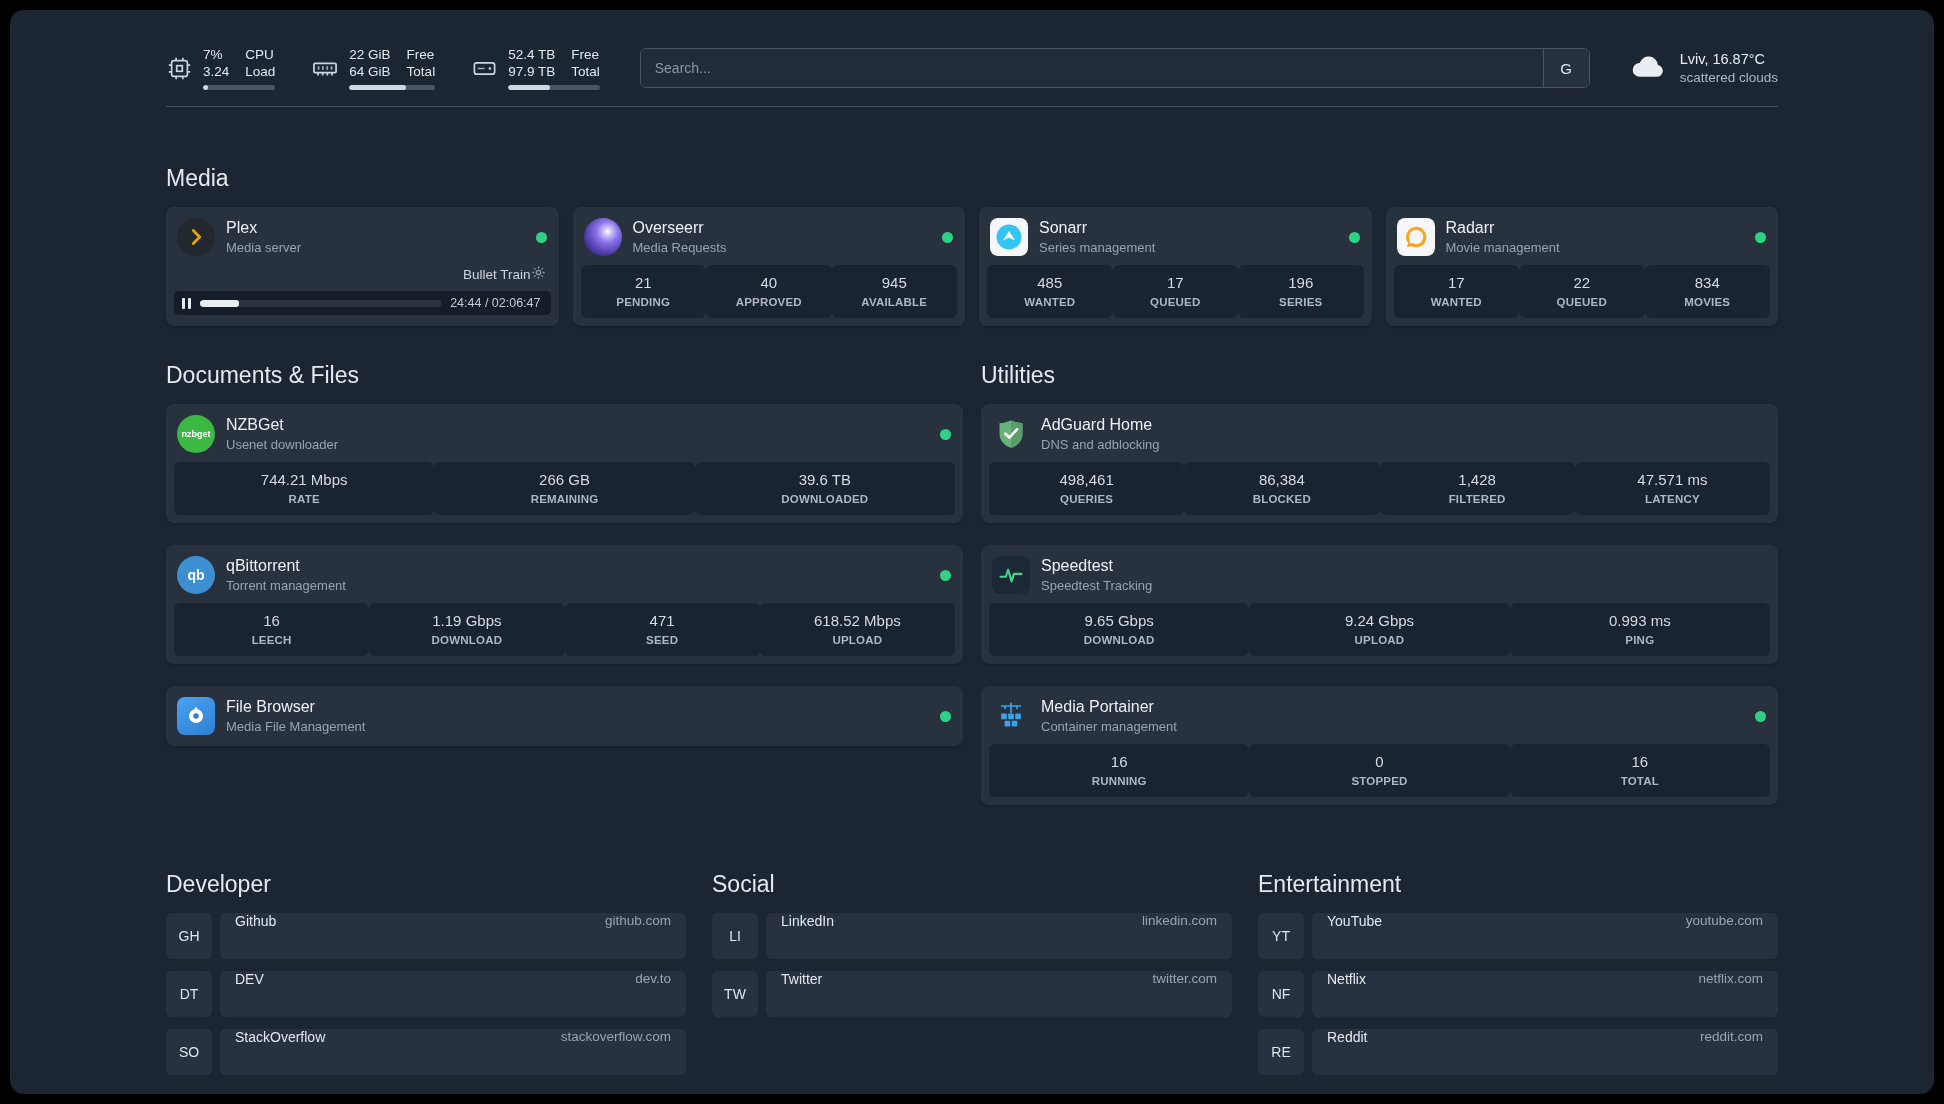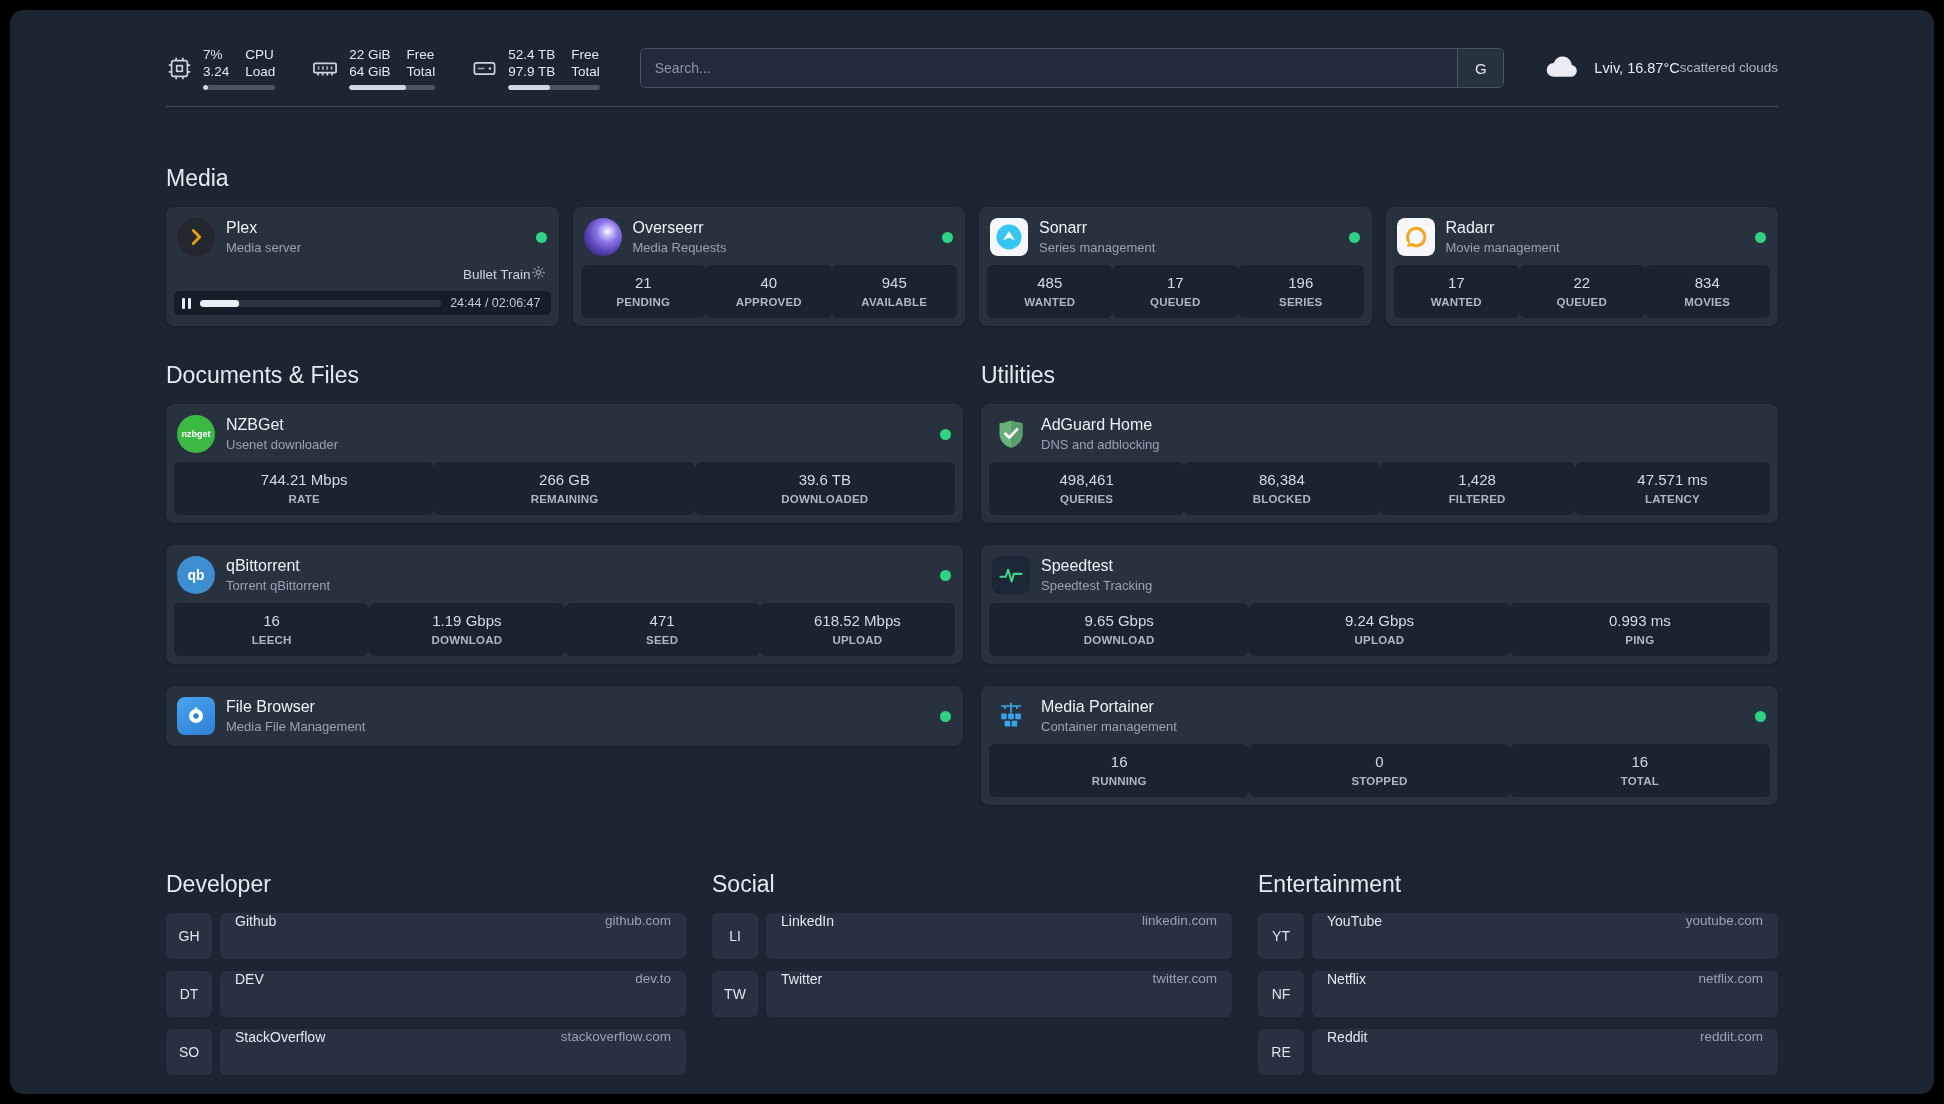--- a/index.html
+++ b/index.html
@@ -20,21 +20,21 @@
 
   .search { flex: 1; max-width: 988px; height: 40px; display: flex; align-items: stretch;
     background: #212b39; border: 1px solid #4a5462; border-radius: 6px; overflow: hidden; }
   .search input { flex: 1; background: transparent; border: none; outline: none; padding: 0 14px;
     color: #dfe5ec; font-size: 14px; font-family: "Liberation Sans", sans-serif; }
   .search input::placeholder { color: #8b96a5; }
   .search-btn { width: 46px; border: none; border-left: 1px solid #4a5462; background: #27323f;
     color: #dfe5ec; font-size: 15px; cursor: pointer; font-family: "Liberation Sans", sans-serif; }
 
   .weather { display: flex; align-items: center; gap: 12px; margin-left: 38px; }
-  .weather-text { display: flex; flex-direction: row; }
+  .weather-text { display: flex; flex-direction: column; }
   .weather-loc { font-size: 14.5px; color: #e7ecf2; line-height: 19px; }
   .weather-cond { font-size: 13.5px; color: #aeb7c3; line-height: 17px; }
 
   .divider { border: none; border-top: 1px solid #434d5b; margin-top: 16px; }
 
   
   .sec-title { font-size: 23px; font-weight: 500; color: #e6eaf0; line-height: 30px; margin-bottom: 14px; }
   .section-media { margin-top: 56px; }
   .grid4 { display: grid; grid-template-columns: repeat(4, 1fr); gap: 14px; }
   .two-col { display: grid; grid-template-columns: 1fr 1fr; gap: 18px; margin-top: 34px; }
@@ -344,21 +344,21 @@
                 <div class="stat-label">DOWNLOADED</div>
               </div>
             </div>
           </div>
 
           <div class="card">
             <div class="card-head">
               <span class="app-icon ic-qbit">qb</span>
               <div class="titles">
                 <div class="card-title">qBittorrent</div>
-                <div class="card-sub">Torrent qBittorrent</div>
+                <div class="card-sub">Torrent management</div>
               </div>
               <span class="dot"></span>
             </div>
             <div class="stats s4">
               <div class="stat">
                 <div class="stat-value">16</div>
                 <div class="stat-label">LEECH</div>
               </div>
               <div class="stat">
                 <div class="stat-value">1.19 Gbps</div>

